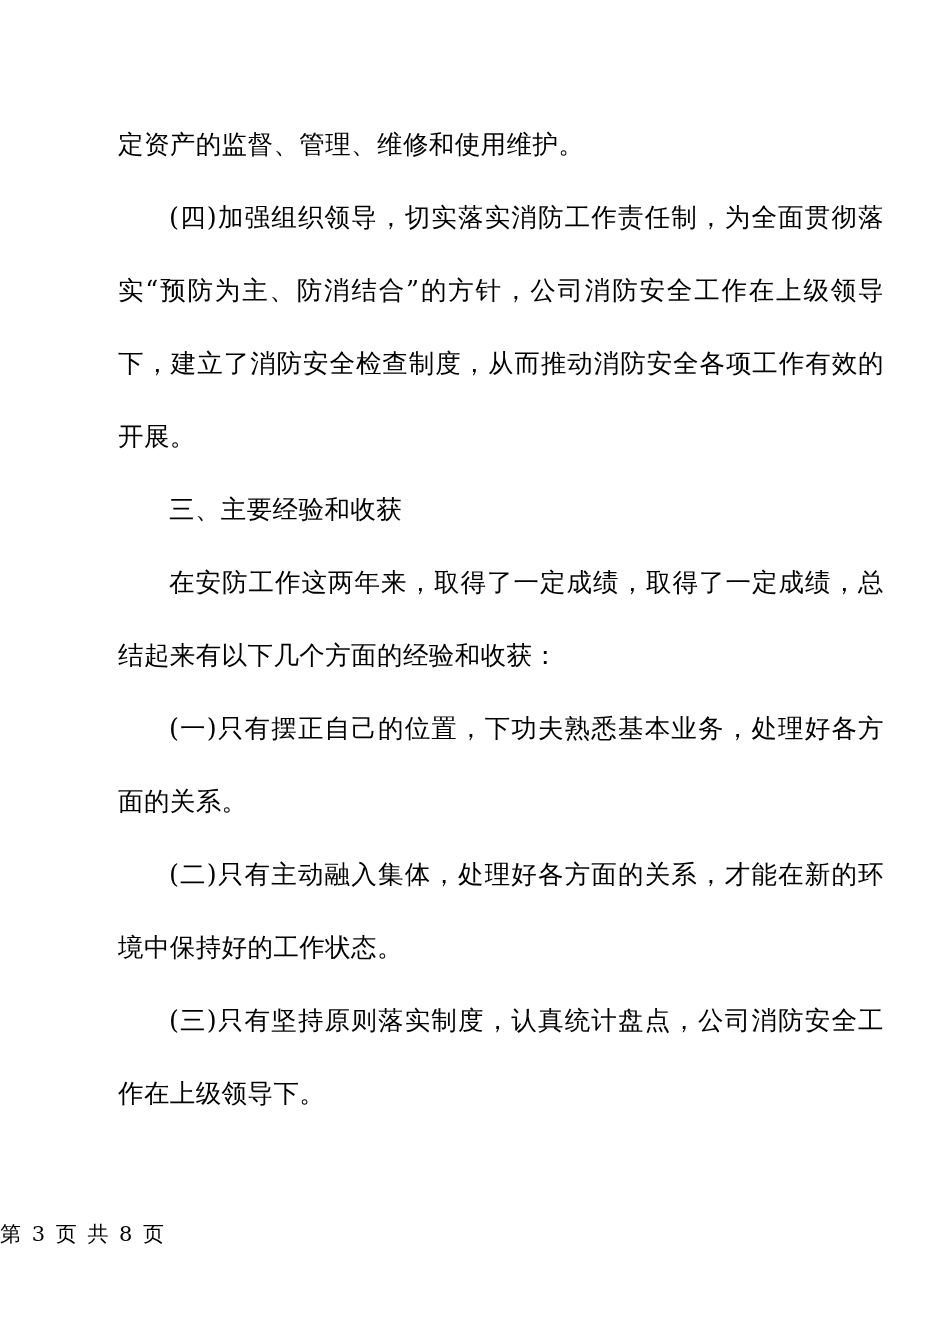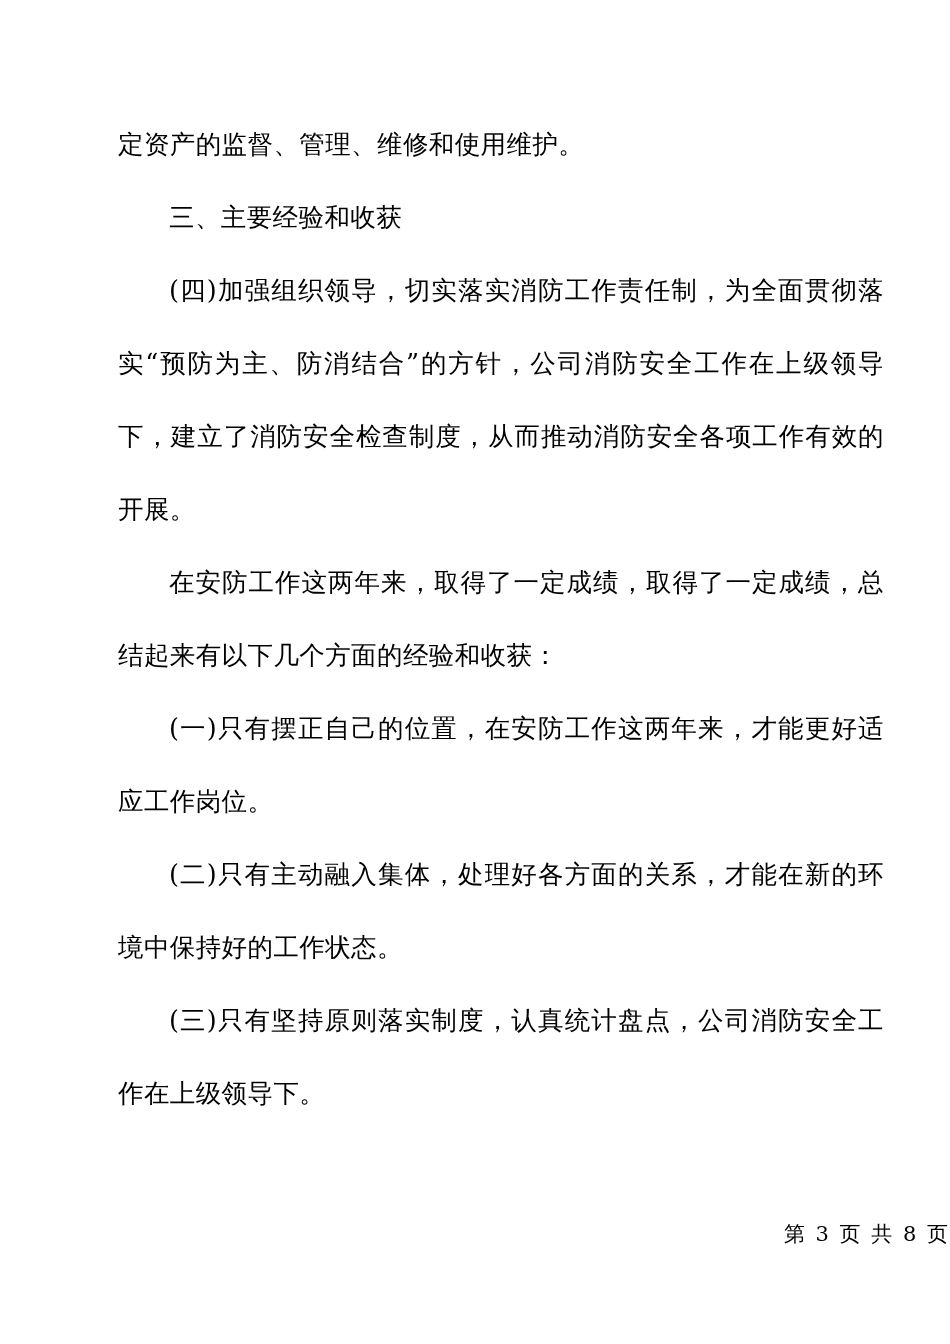--- a/index.html
+++ b/index.html
@@ -33,36 +33,36 @@
     text-indent: 2em;
   }
   .para.no-indent {
     text-indent: 0;
   }
   .footer {
     position: absolute;
     left: 0;
     right: 0;
     bottom: 96px;
-    text-align: right;
+    text-align: left;
     font-size: 21px;
     letter-spacing: 2px;
     color: #000000;
   }
 </style>
 </head>
 <body>
 
 <div class="page">
 
   <div class="body-text">
     <p class="para no-indent">定资产的监督、管理、维修和使用维护。</p>
+    <p class="para">(四)加强组织领导，切实落实消防工作责任制，为全面贯彻落实“预防为主、防消结合”的方针，公司消防安全工作在上级领导下，建立了消防安全检查制度，从而推动消防安全各项工作有效的开展。</p>
     <p class="para">三、主要经验和收获</p>
-    <p class="para">(四)加强组织领导，切实落实消防工作责任制，为全面贯彻落实“预防为主、防消结合”的方针，公司消防安全工作在上级领导下，建立了消防安全检查制度，从而推动消防安全各项工作有效的开展。</p>
     <p class="para">在安防工作这两年来，取得了一定成绩，取得了一定成绩，总结起来有以下几个方面的经验和收获：</p>
-    <p class="para">(一)只有摆正自己的位置，在安防工作这两年来，才能更好适应工作岗位。</p>
+    <p class="para">(一)只有摆正自己的位置，下功夫熟悉基本业务，处理好各方面的关系。</p>
     <p class="para">(二)只有主动融入集体，处理好各方面的关系，才能在新的环境中保持好的工作状态。</p>
     <p class="para">(三)只有坚持原则落实制度，认真统计盘点，公司消防安全工作在上级领导下。</p>
   </div>
 
   <div class="footer">第 3 页 共 8 页</div>
 
 </div>
 
 </body></html>

